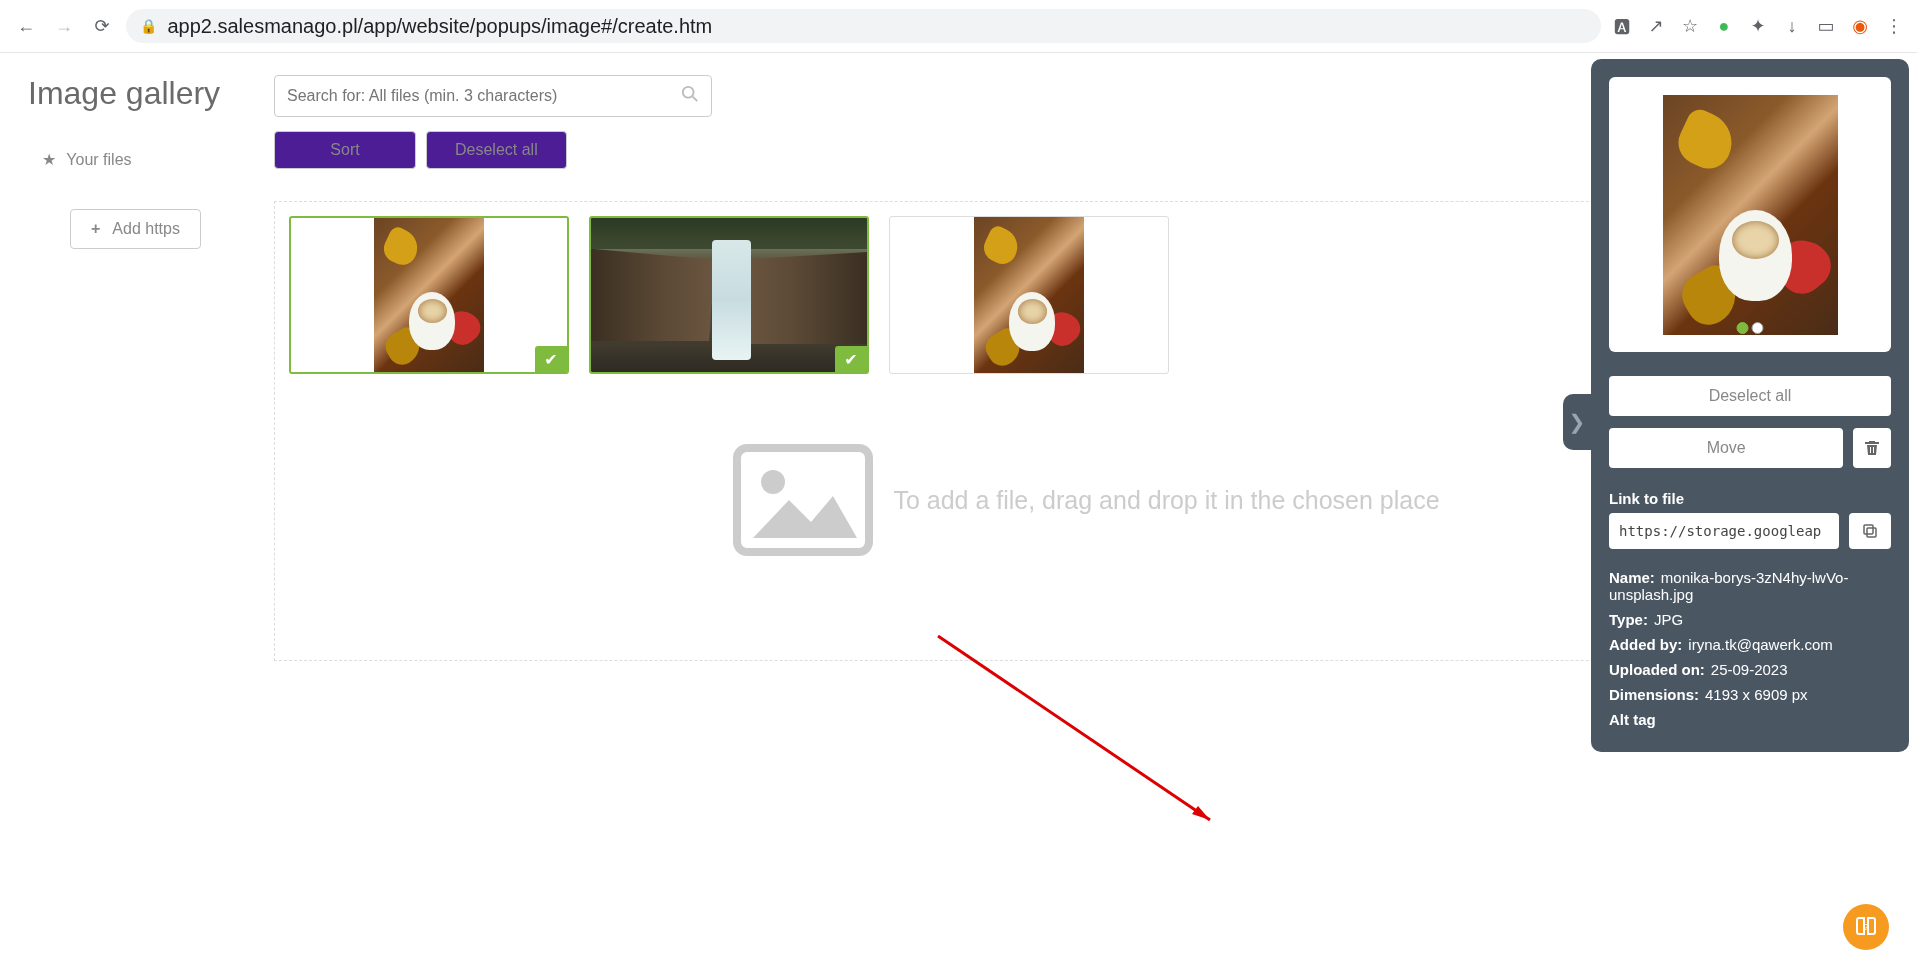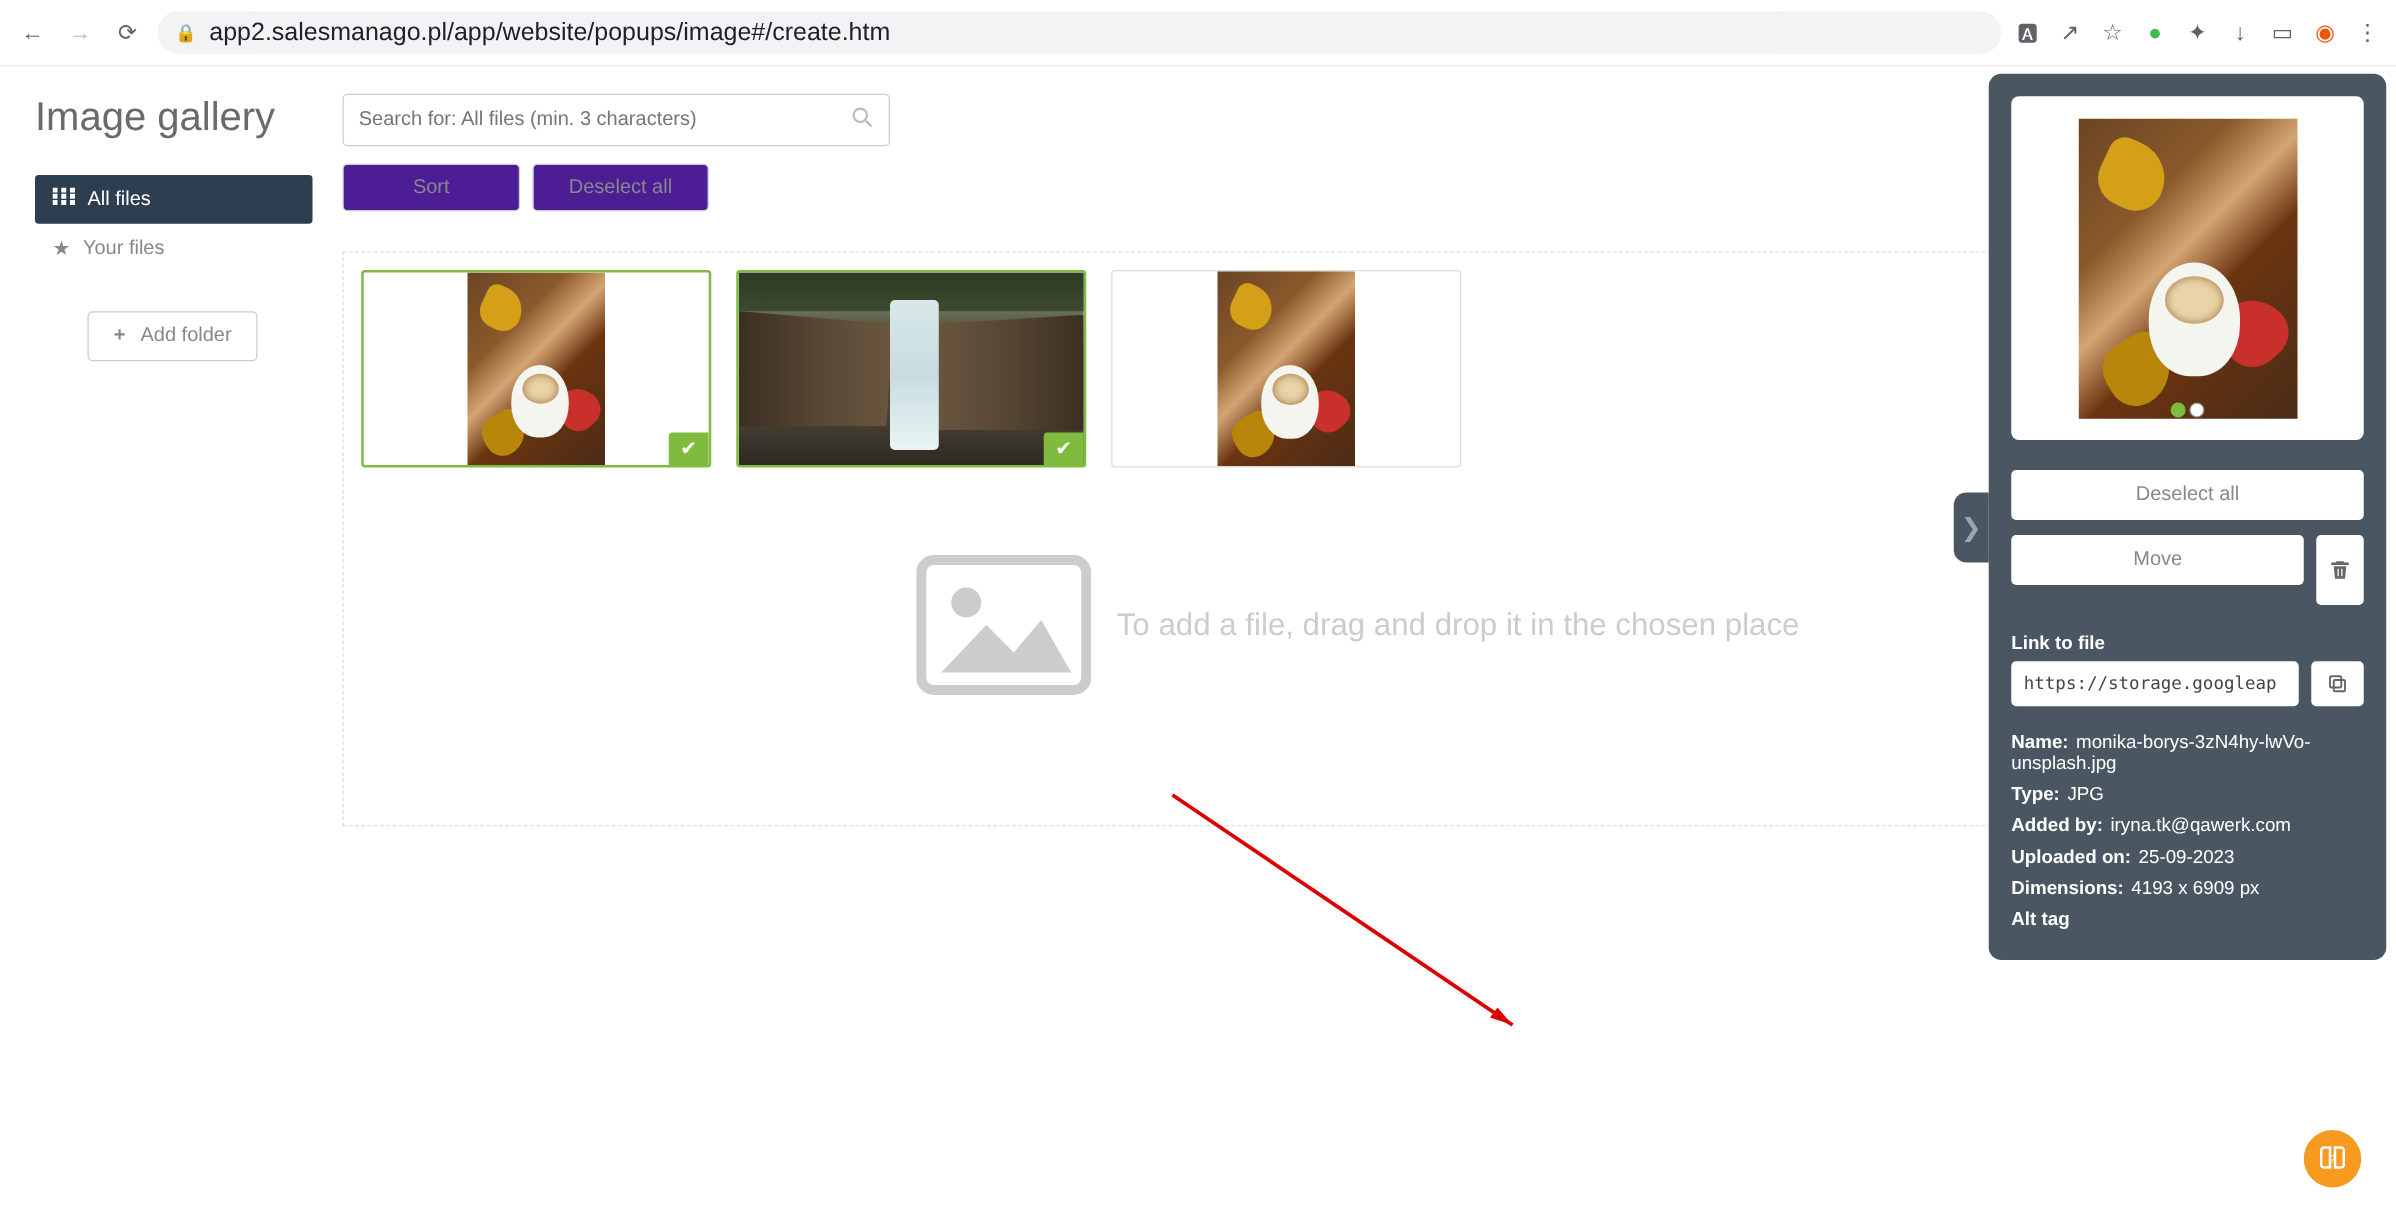--- a/index.html
+++ b/index.html
@@ -43,21 +43,21 @@
     
     
     .right-panel { position: absolute; right: 8px; top: 6px; width: 318px; background: #4a5763; border-radius: 10px; padding: 18px; color: #fff; font-size: 15px; }
     .preview-box { background: #fff; border-radius: 6px; height: 275px; display: flex; align-items: center; justify-content: center; position: relative; margin-bottom: 24px; }
     .preview-img { height: 240px; width: 175px; }
     .indicator-row { position: absolute; bottom: 18px; left: 50%; transform: translateX(-50%); display: flex; gap: 3px; }
     .indicator { width: 12px; height: 12px; border-radius: 50%; border: 1px solid #999; background: #fff; }
     .indicator.active { background: #7fbb3e; border-color: #7fbb3e; }
     .panel-btn { width: 100%; background: #fff; color: #888; border: none; border-radius: 4px; padding: 11px; font-size: 16px; cursor: pointer; margin-bottom: 12px; }
     .move-row { display: flex; gap: 10px; margin-bottom: 22px; }
-    .move-row .panel-btn { margin-bottom: 16px; }
+    .move-row .panel-btn { margin-bottom: 0; }
     .trash-btn { width: 46px; background: #fff; border: none; border-radius: 4px; display: flex; align-items: center; justify-content: center; color: #666; cursor: pointer; font-size: 16px; }
     .field-label { font-weight: 600; margin-bottom: 6px; }
     .link-row { display: flex; gap: 10px; margin-bottom: 20px; }
     .link-input { flex: 1; background: #fff; border: none; border-radius: 4px; padding: 10px; font-family: monospace; font-size: 14px; color: #444; overflow: hidden; }
     .copy-btn { width: 42px; background: #fff; border: none; border-radius: 4px; display: flex; align-items: center; justify-content: center; color: #666; cursor: pointer; font-size: 16px; }
     .meta-row { margin-bottom: 8px; font-size: 15px; }
     .meta-row b { font-weight: 600; margin-right: 6px; }
     
     .drawer-handle { position: absolute; left: -28px; top: 335px; width: 28px; height: 56px; background: #4a5763; border-radius: 10px 0 0 10px; display: flex; align-items: center; justify-content: center; color: #9aa5b0; font-size: 20px; cursor: pointer; }
     
@@ -104,43 +104,27 @@
     <div class="browser-icon">▭</div>
     <div class="browser-icon" style="color:#ea580c">◉</div>
     <div class="browser-icon">⋮</div>
   </div>
 </div>
 
 <div class="app">
 
   <div class="left-col">
     <h1 class="page-title">Image gallery</h1>
-    <div class="nav-item active">
-      <span class="icon">
-        <svg width="18" height="14" viewBox="0 0 18 14" fill="currentColor">
-            <rect x="0" y="0" width="4" height="4"></rect>
-            <rect x="7" y="0" width="4" height="4"></rect>
-            <rect x="14" y="0" width="4" height="4"></rect>
-            <rect x="0" y="5" width="4" height="4"></rect>
-            <rect x="7" y="5" width="4" height="4"></rect>
-            <rect x="14" y="5" width="4" height="4"></rect>
-            <rect x="0" y="10" width="4" height="4"></rect>
-            <rect x="7" y="10" width="4" height="4"></rect>
-            <rect x="14" y="10" width="4" height="4"></rect>
-          </svg>
-      </span>
-      <span>All files</span>
-    </div>
     <div class="nav-item">
       <span class="icon">★</span>
       <span>Your files</span>
     </div>
     <button class="add-folder-btn">
       <span><b>+</b></span>
-      <span>Add folder</span>
+      <span>Add https</span>
     </button>
   </div>
 
   <div class="center-col">
     <div class="search-box">
       <input type="text" class="search-input" placeholder="Search for: All files (min. 3 characters)" style="">
       <span class="search-icon">
         <svg width="18" height="18" viewBox="0 0 20 20" fill="none" stroke="currentColor" stroke-width="2">
             <circle cx="8" cy="8" r="6"></circle>
             <line x1="13" y1="13" x2="18" y2="18"></line>

